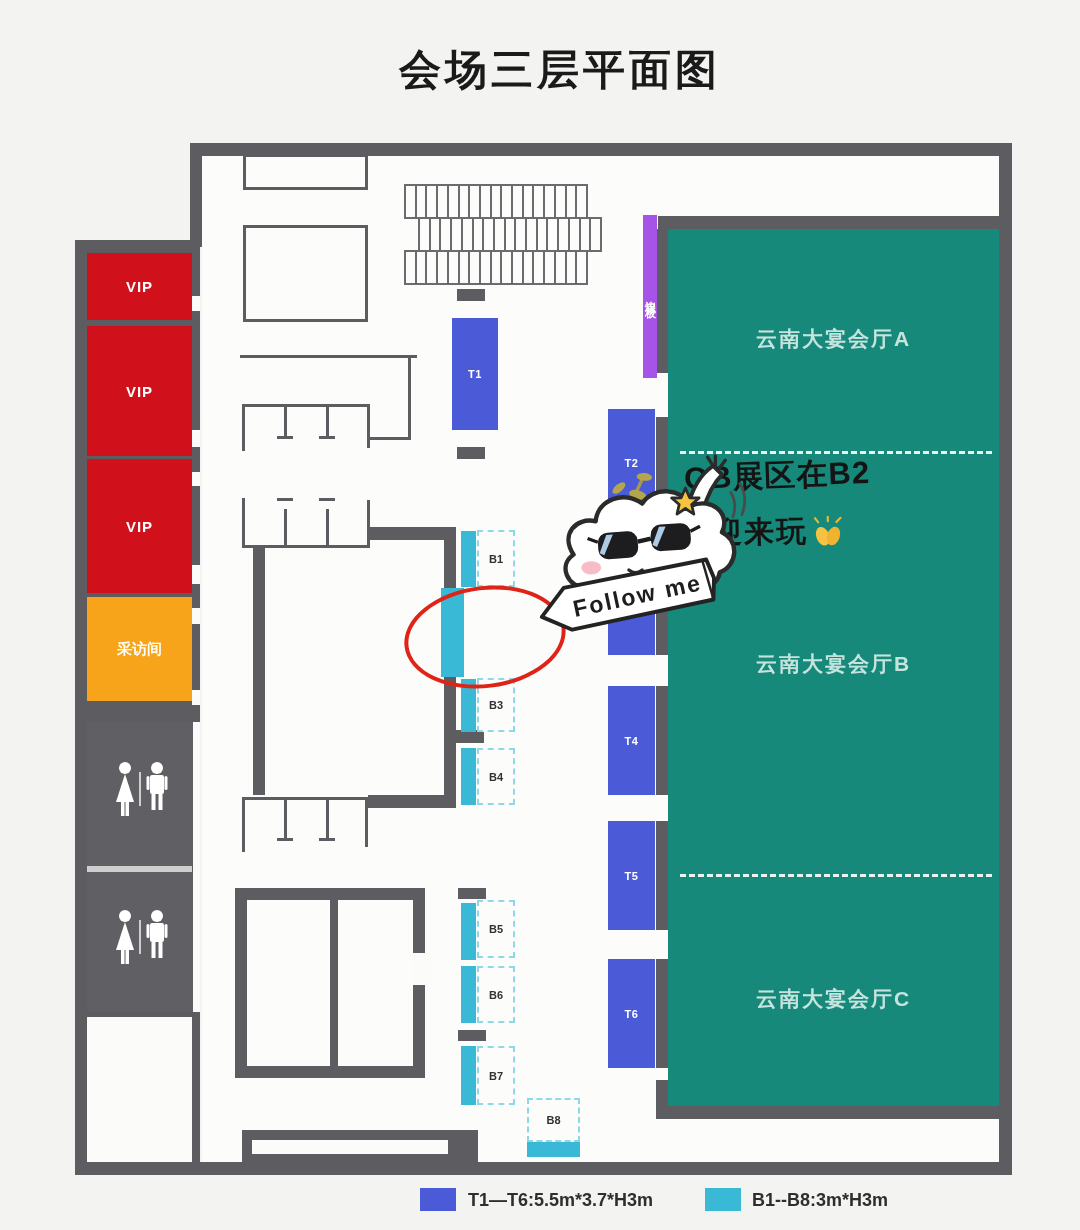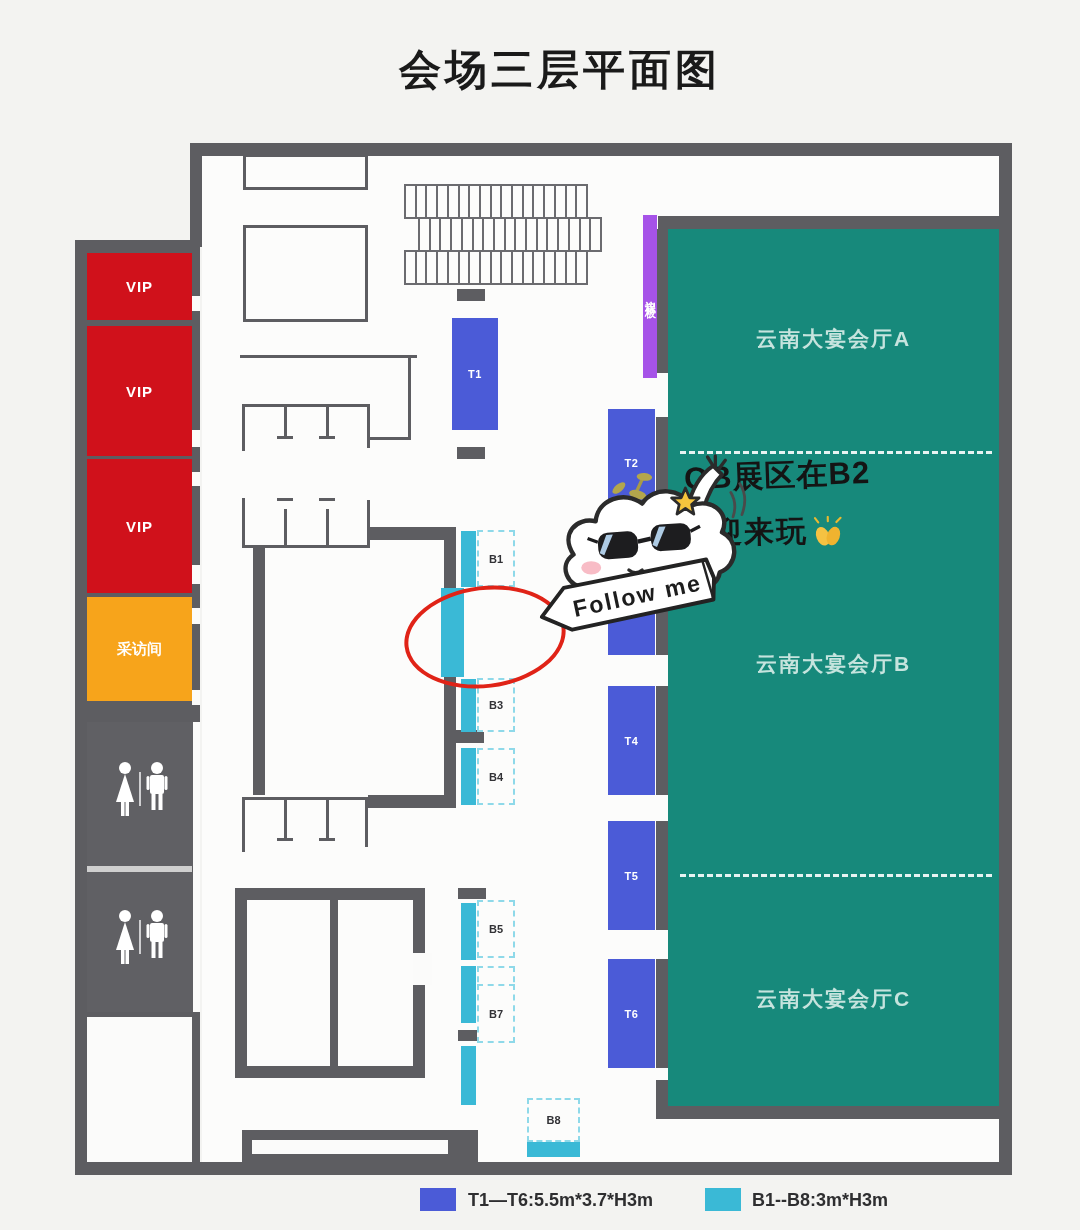--- a/index.html
+++ b/index.html
@@ -252,21 +252,21 @@
     </div>
   <div class="bbar" style="left:461px;top:903px;width:15px;height:57px"></div>
   <div class="bbox" style="left:477px;top:900px;width:38px;height:58px">
       <span>B5</span>
     </div>
   <div class="bbar" style="left:461px;top:966px;width:15px;height:57px"></div>
   <div class="bbox" style="left:477px;top:966px;width:38px;height:57px">
       <span>B6</span>
     </div>
   <div class="bbar" style="left:461px;top:1046px;width:15px;height:59px"></div>
-  <div class="bbox" style="left:477px;top:984px;width:38px;height:59px">
+  <div class="bbox" style="left:477px;top:1046px;width:38px;height:59px">
       <span>B7</span>
     </div>
   <div class="bbox" style="left:527px;top:1098px;width:53px;height:44px">
       <span>B8</span>
     </div>
   <div class="bbar" style="left:527px;top:1142px;width:53px;height:15px"></div>
 
   <div class="abs" style="left:404px;top:586px;width:154px;height:94px;border:4px solid #e02317;border-radius:50%;transform:rotate(-7deg)"></div>
 
   <div class="note-line" style="left:684px;top:455px;font-size:31px;letter-spacing:1px;transform:rotate(-2deg)">OB展区在B2</div>

